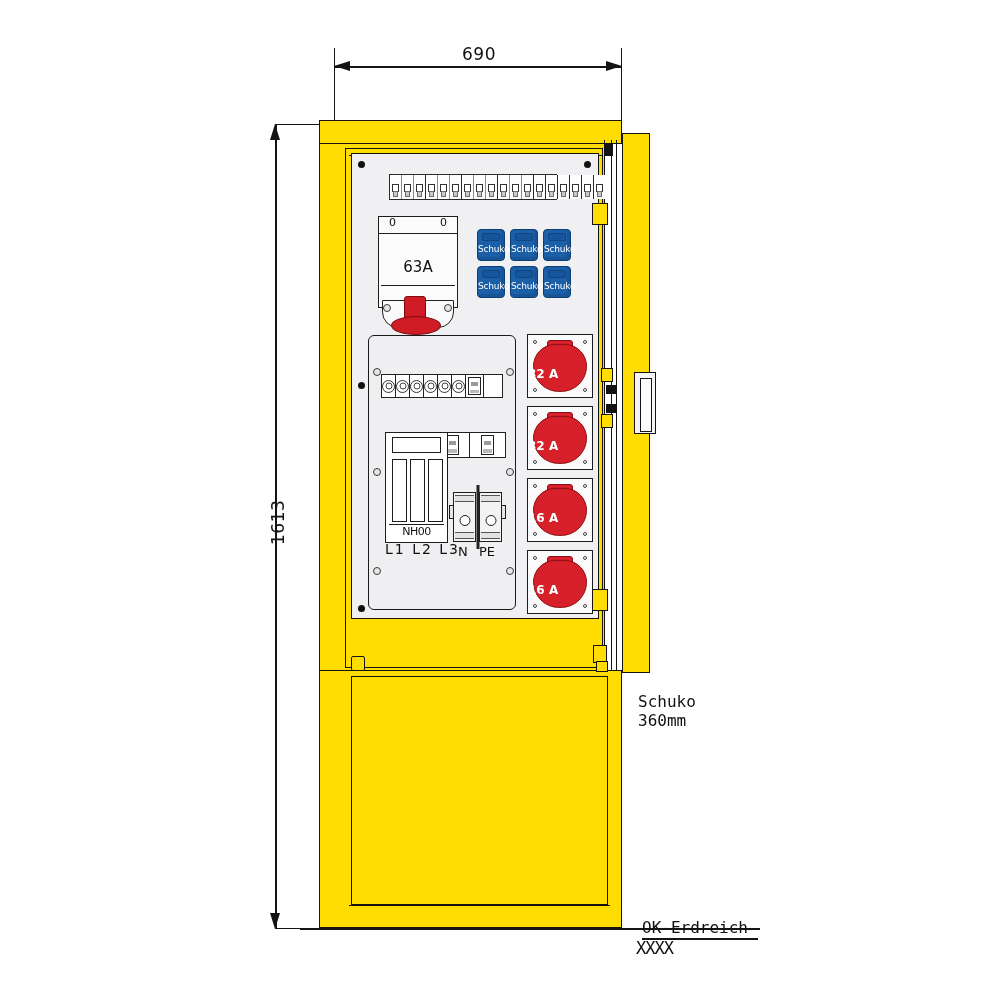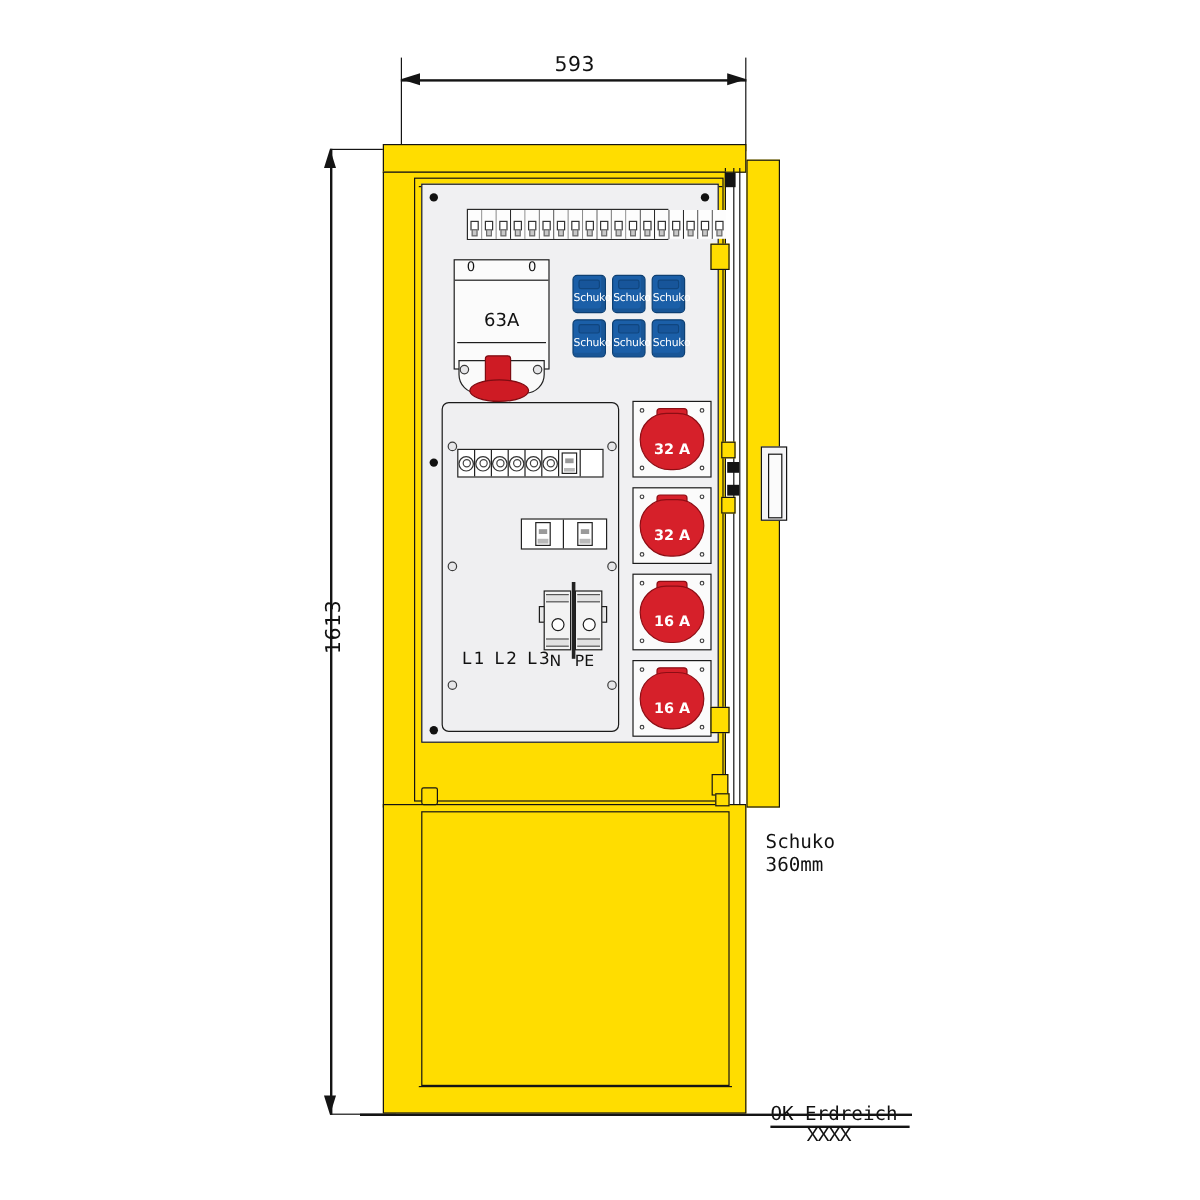--- a/index.html
+++ b/index.html
@@ -65,21 +65,21 @@
     font-size:9px;color:#fff;font-family:"DejaVu Sans","Liberation Sans",sans-serif;
     letter-spacing:-.2px;}
 
   
   .cee{position:absolute;background:#fbfbfb;border:1.6px solid #1b1b1b;box-sizing:border-box;}
   .cee .bdy{position:absolute;left:50%;top:50%;transform:translate(-50%,-46%);
     width:52px;height:46px;background:#D6202A;border:1.6px solid #8d0d14;
     border-radius:26px 26px 30px 30px;}
   .cee .lid{position:absolute;left:50%;top:5px;transform:translateX(-50%);
     width:24px;height:20px;background:#D6202A;border:1.6px solid #8d0d14;border-radius:3px;}
-  .cee .amp{position:absolute;left:0;right:0;top:52%;text-align:center;color:#fff;
+  .cee .amp{position:absolute;left:0;right:0;top:52%;color:#fff;
     font-size:12px;font-weight:bold;font-family:"DejaVu Sans","Liberation Sans",sans-serif;}
   .cee .sc{position:absolute;width:4px;height:4px;border-radius:50%;
     border:1.2px solid #444;background:#fff;box-sizing:border-box;}
 
   
   .nh{position:absolute;background:#fff;border:1.5px solid #1d1d1d;box-sizing:border-box;}
   .nh .top{position:absolute;left:6px;right:6px;top:4px;height:16px;
     border:1.4px solid #1d1d1d;background:#fff;box-sizing:border-box;}
   .nh .blade{position:absolute;top:26px;bottom:20px;width:15px;
     border:1.4px solid #1d1d1d;background:#fff;box-sizing:border-box;}
@@ -137,35 +137,35 @@
 
 <div id="stage">
 
   <div class="plain" style="left:334px;top:66px;width:288px;height:1.6px;background:#141414;"></div>
 
   <div class="plain" style="left:334px;top:61px;width:0;height:0;border-top:5px solid transparent;border-bottom:5px solid transparent;border-right:16px solid #141414;"></div>
   <div class="plain" style="left:606px;top:61px;width:0;height:0;border-top:5px solid transparent;border-bottom:5px solid transparent;border-left:16px solid #141414;"></div>
 
   <div class="vline" style="left:334px;top:48px;height:75px;"></div>
   <div class="vline" style="left:621px;top:48px;height:78px;"></div>
-  <div class="dimtext" style="left:462px;top:44px;">593</div>
+  <div class="dimtext" style="left:462px;top:44px;">690</div>
 
   <div class="plain" style="left:275px;top:124px;width:1.6px;height:805px;background:#141414;"></div>
   <div class="plain" style="left:270px;top:124px;width:0;height:0;border-left:5px solid transparent;border-right:5px solid transparent;border-bottom:16px solid #141414;"></div>
   <div class="plain" style="left:270px;top:913px;width:0;height:0;border-left:5px solid transparent;border-right:5px solid transparent;border-top:16px solid #141414;"></div>
   <div class="hline" style="left:275px;top:124px;width:55px;"></div>
   <div class="hline" style="left:275px;top:928px;width:55px;"></div>
   <div class="dimtext vert" style="left:268px;top:545px;">1613</div>
 
   <div class="note" style="left:638px;top:692px;">Schuko</div>
   <div class="note" style="left:638px;top:711px;">360mm</div>
 
   <div class="note" style="left:642px;top:918px;">OK-Erdreich</div>
   <div class="plain" style="left:642px;top:938px;width:116px;height:1.6px;background:#141414;"></div>
-  <div class="hatch" style="left:672px;top:938px;font-family:Liberation Mono, monospace;">XXXX</div>
+  <div class="hatch" style="left:636px;top:938px;">XXXX</div>
 
   <div class="ybody" style="left:319px;top:120px;width:303px;height:24px;"></div>
 
   <div class="ybody" style="left:622px;top:133px;width:28px;height:540px;"></div>
   <div class="vline" style="left:604px;top:140px;height:530px;"></div>
   <div class="vline" style="left:611px;top:140px;height:530px;"></div>
   <div class="vline" style="left:616px;top:140px;height:530px;"></div>
 
   <div class="ybody" style="left:319px;top:143px;width:286px;height:530px;"></div>
 
@@ -356,20 +356,28 @@
         </span>
       </div>
     <div class="cell" style="width:36px;">
         <span class="mod">
           <i></i>
           <b></b>
         </span>
       </div>
   </div>
 
+  <div class="nh" style="left:385px;top:432px;width:63px;height:111px;">
+    <div class="top"></div>
+    <div class="blade" style="left:6px;"></div>
+    <div class="blade" style="left:24px;"></div>
+    <div class="blade" style="left:42px;"></div>
+    <div class="rail"></div>
+    <div class="lbl">NH00</div>
+  </div>
   <div class="phaselbl" style="left:385px;top:541px;">L1 L2 L3</div>
 
   <div class="npe" style="left:453px;top:492px;width:52px;height:70px;">
     <div class="blk" style="left:0;">
       <span class="ear" style="left:-5px;"></span>
       <span class="band" style="top:2px;"></span>
       <span class="cir"></span>
       <span class="band" style="bottom:2px;"></span>
     </div>
     <div class="blk" style="left:26px;">

